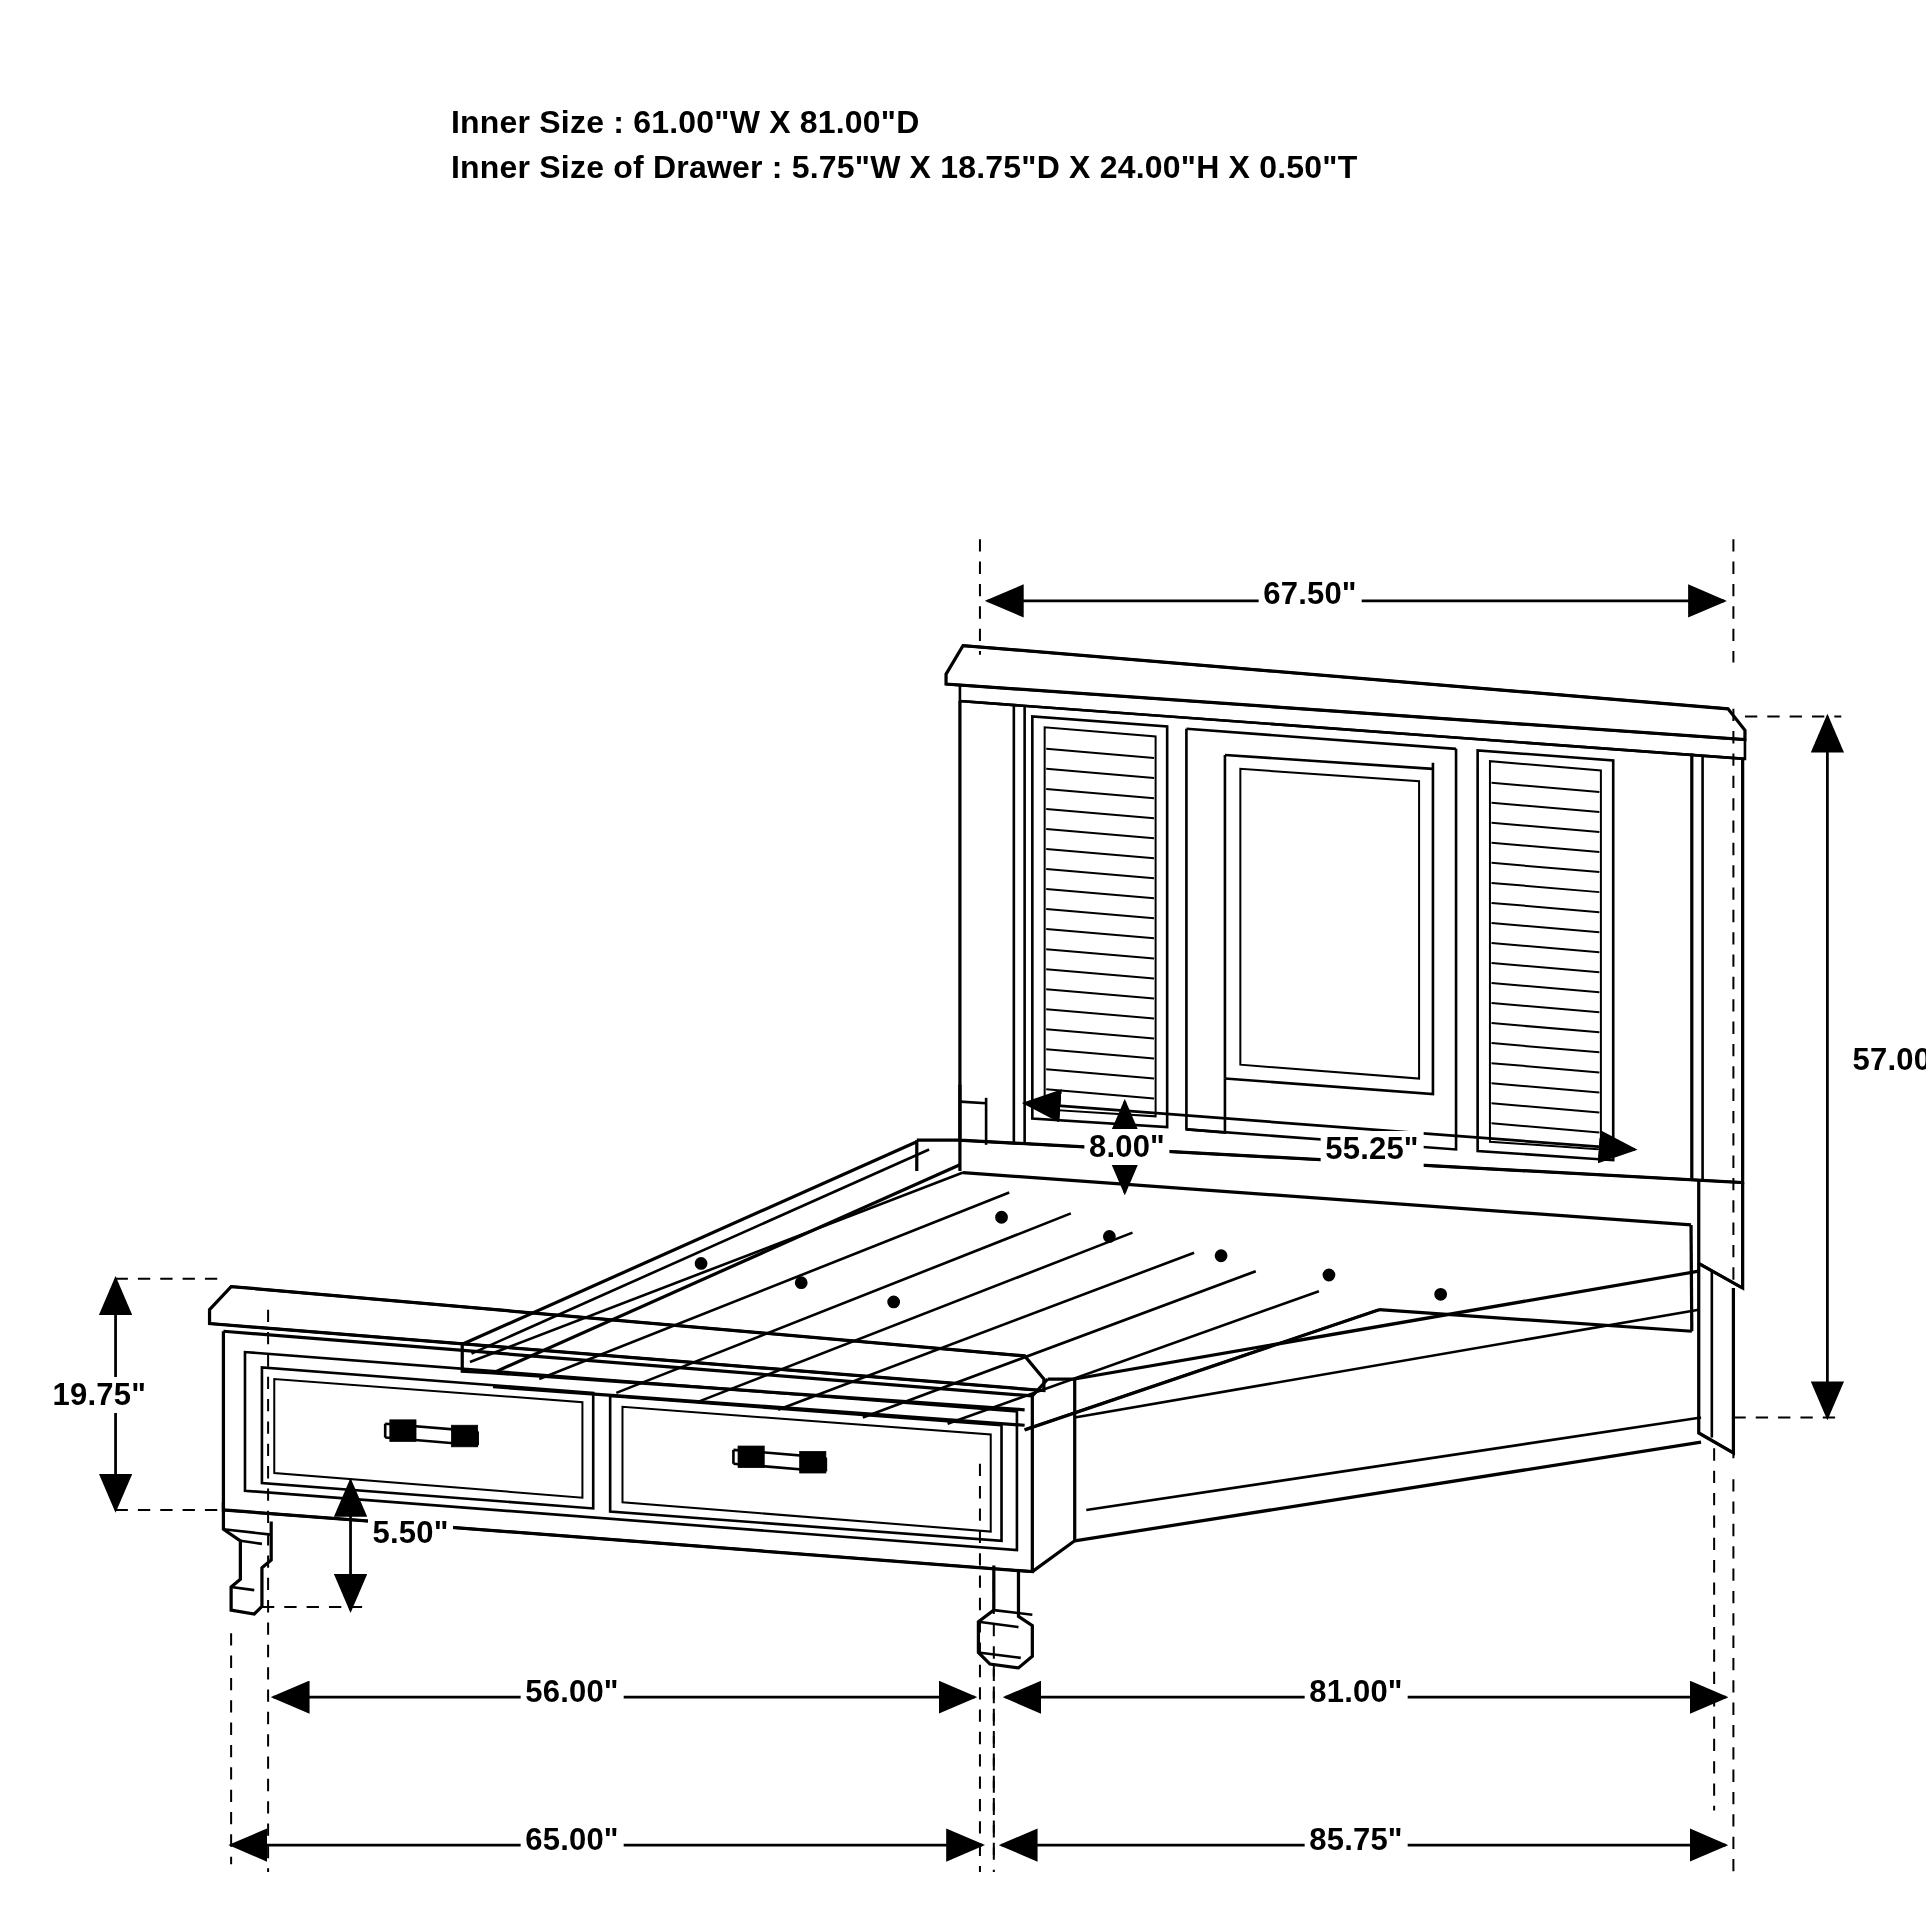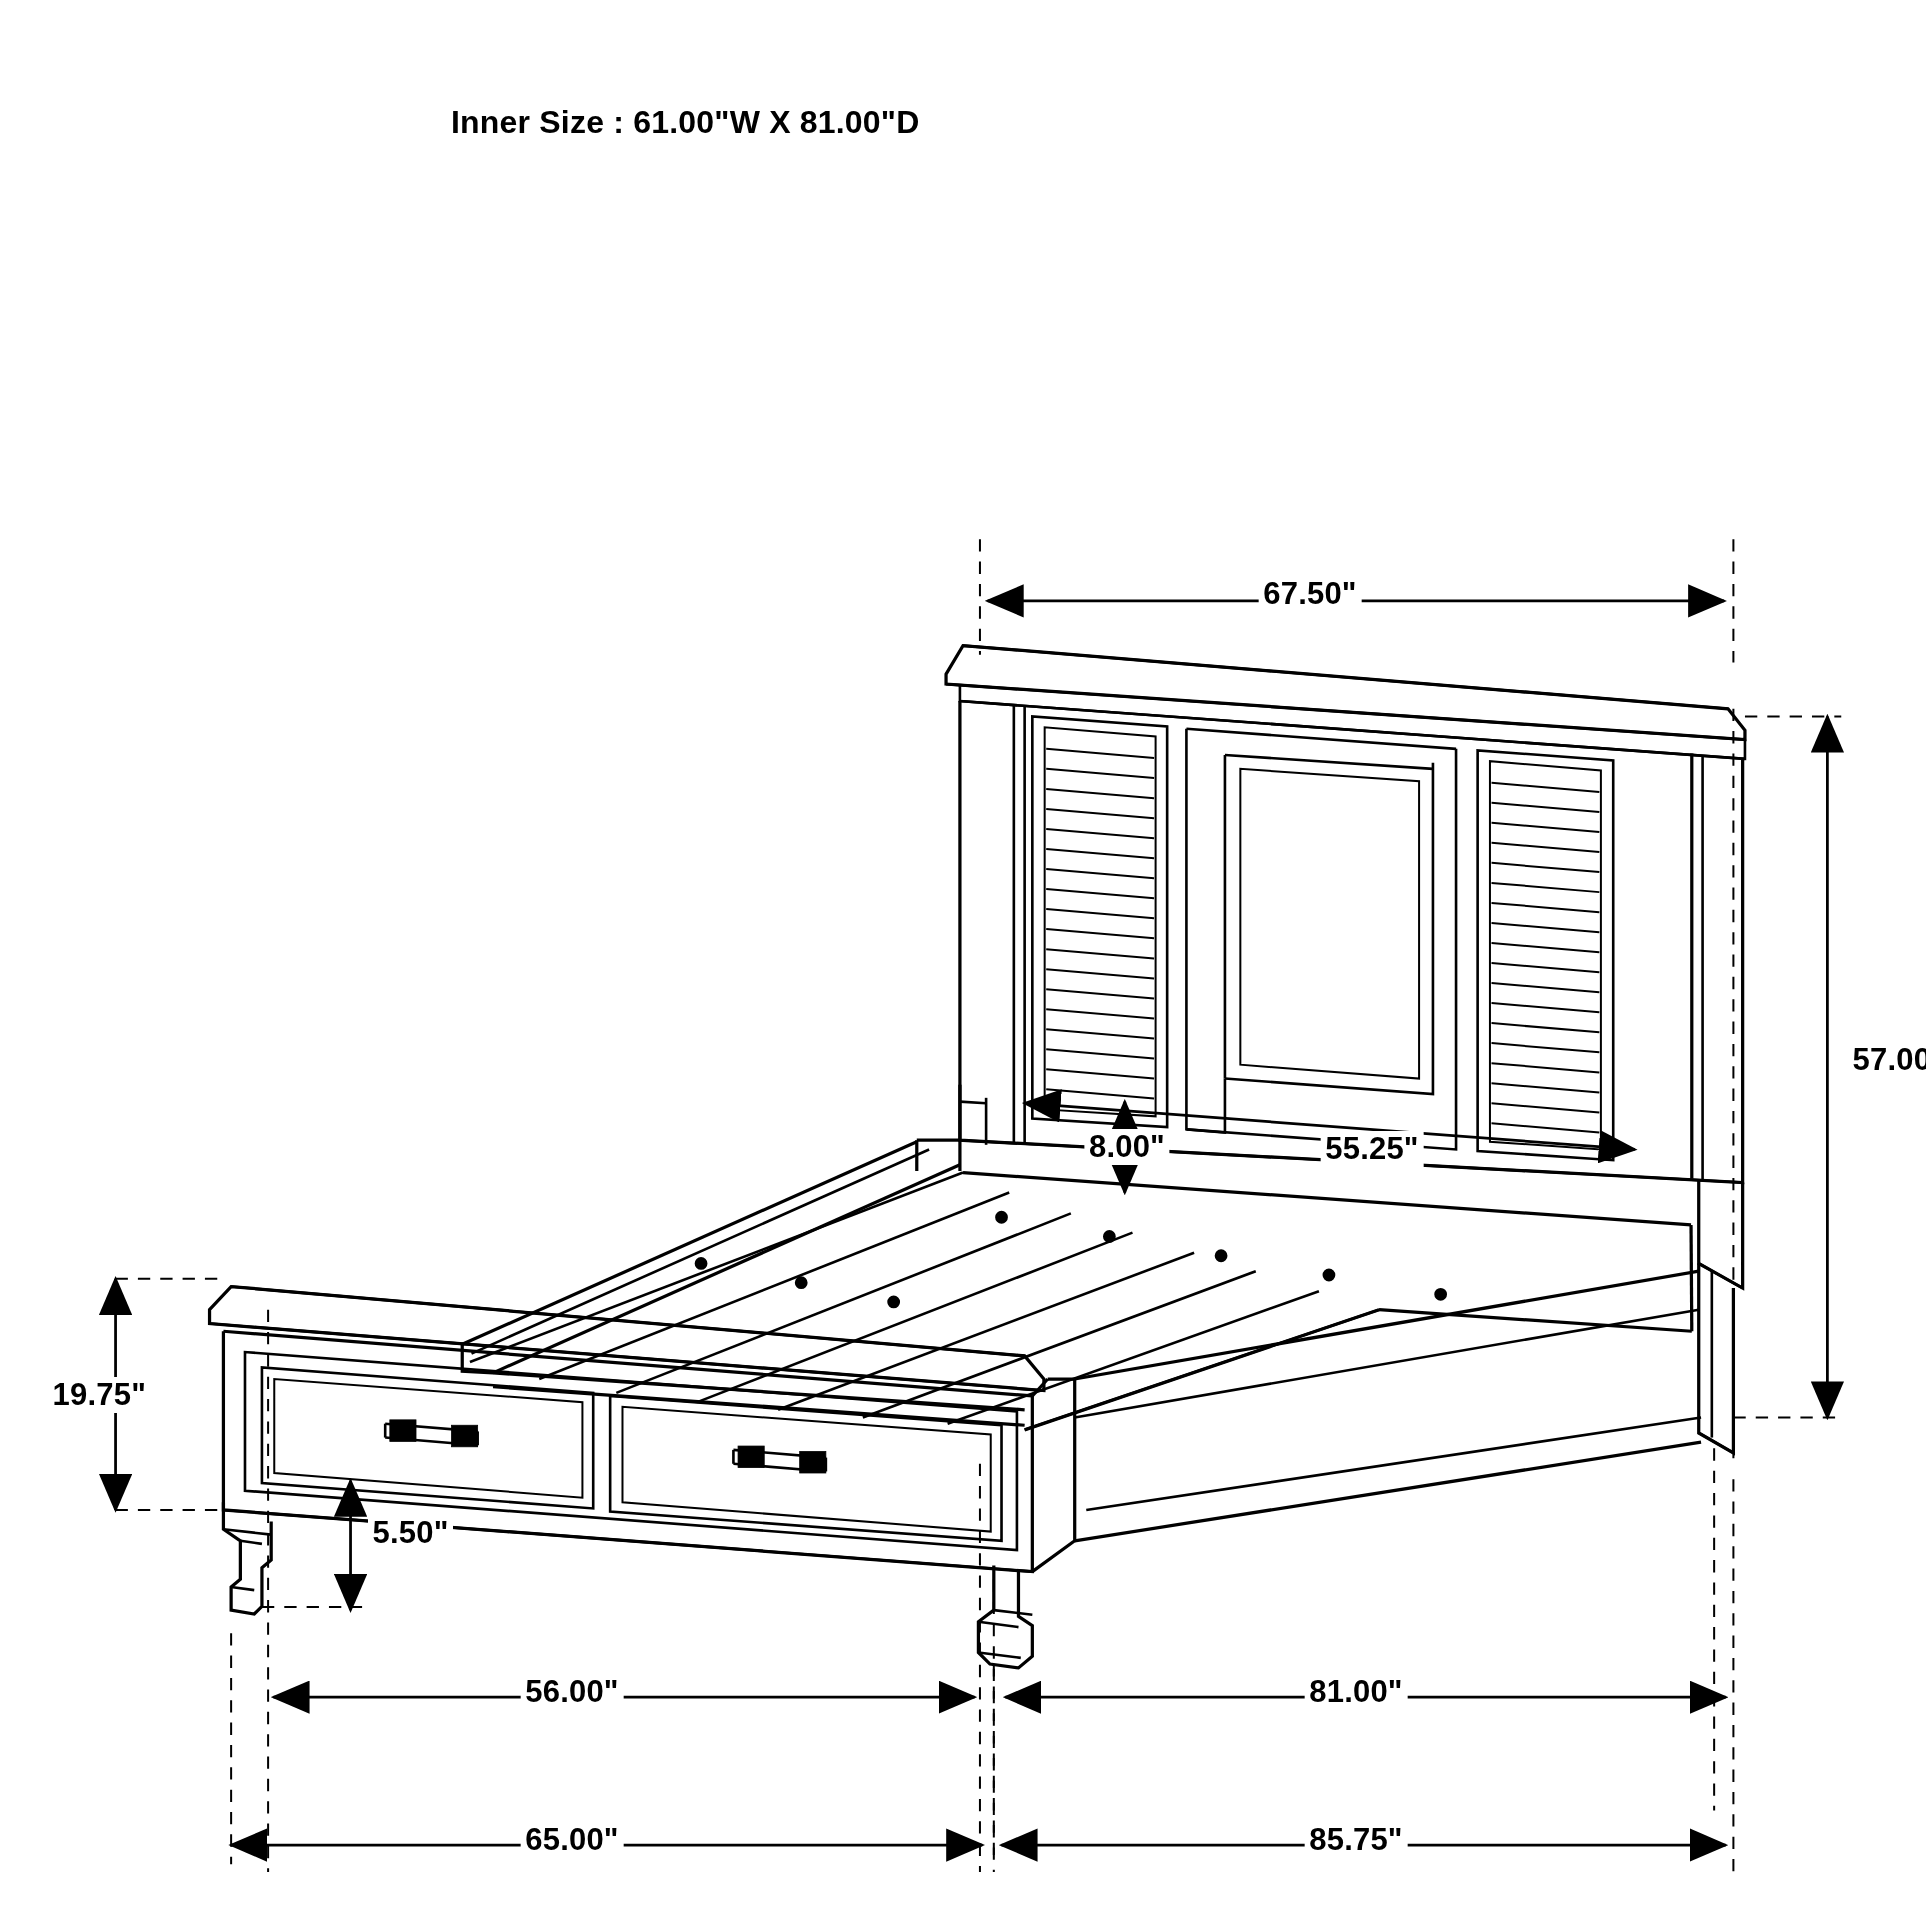--- a/index.html
+++ b/index.html
@@ -49,20 +49,21 @@
   .dash { stroke: #000; stroke-width: 2.6; fill: none; stroke-dasharray: 16 13; }
   .dimline { stroke: #000; stroke-width: 3.6; fill: none; }
 </style>
 </head>
 <body>
 
 <div id="diagram-root">
 
   <div class="spec-block">
     <span class="spec-line">Inner Size : 61.00"W X 81.00"D</span>
+    <span class="spec-line">Inner Size of Drawer : 5.75"W X 18.75"D X 24.00"H X 0.50"T</span>
   </div>
 
   <svg width="1926" height="1926" viewBox="0 0 2500 2500">
     <defs>
       <marker id="ar" markerWidth="14" markerHeight="12" refX="13" refY="6" orient="auto" markerUnits="strokeWidth">
         <path d="M0,0 L14,6 L0,12 z" fill="#000"></path>
       </marker>
       <marker id="arS" markerWidth="14" markerHeight="12" refX="1" refY="6" orient="auto" markerUnits="strokeWidth">
         <path d="M14,0 L0,6 L14,12 z" fill="#000"></path>
       </marker>

